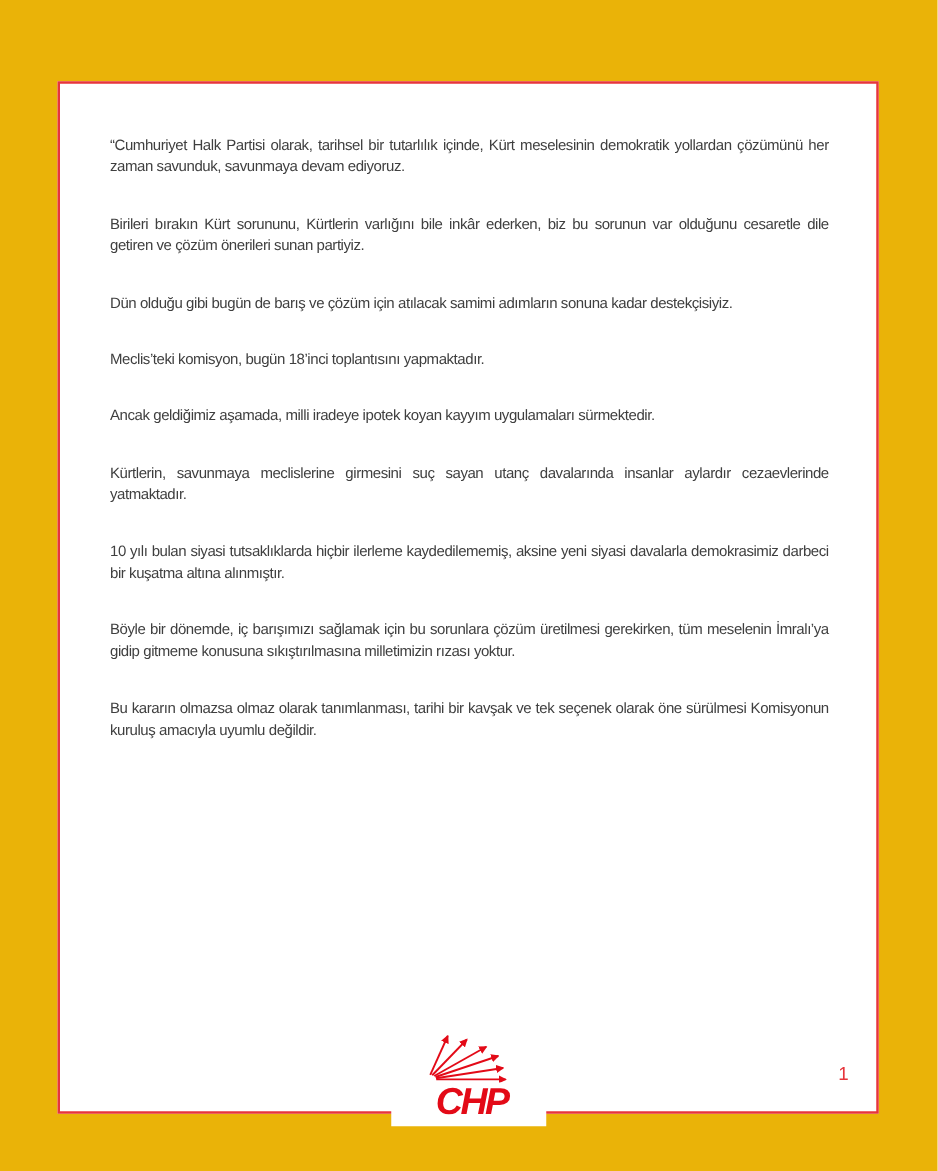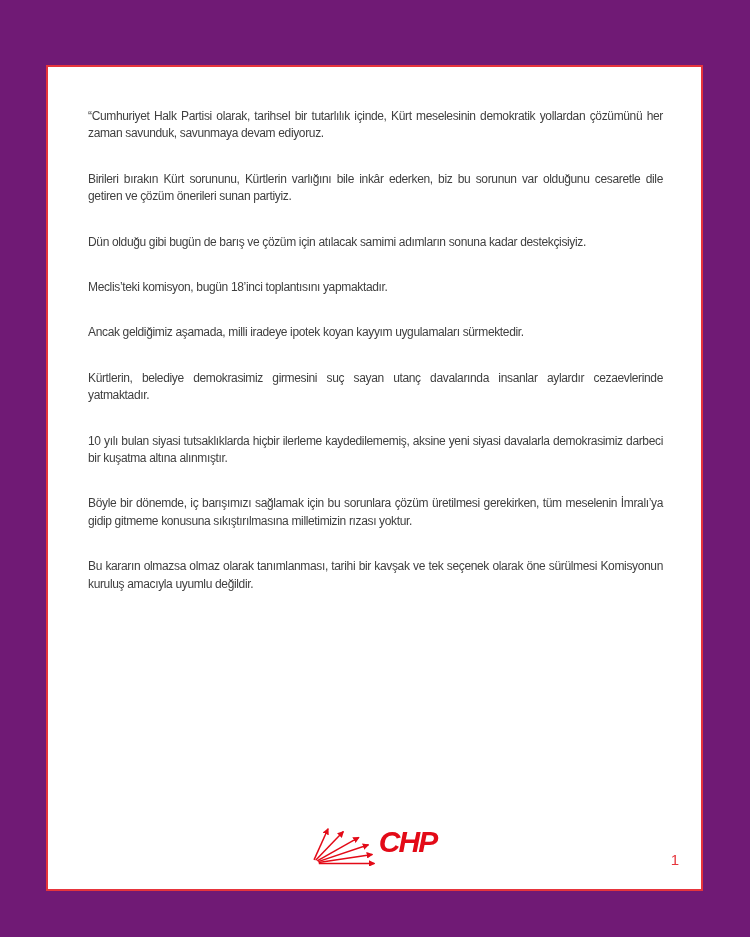--- a/index.html
+++ b/index.html
@@ -5,21 +5,21 @@
   html, body { margin: 0; padding: 0; }
   body {
     width: 750px; height: 937px;
     background: #ffffff;
     font-family: "Liberation Sans", sans-serif;
     overflow: hidden;
   }
   .page {
     position: relative;
     width: 750px; height: 937px;
-    background: #701a75;
+    background: #eab308;
   }
   .frame {
     position: absolute;
     left: 46px; top: 65px;
     width: 657px; height: 826px;
     border: 2px solid var(--frame-red, #e6353c);
     box-sizing: border-box;
     background: #fff;
   }
   .content {
@@ -41,22 +41,22 @@
     line-height: 15px;
     color: var(--frame-red, #e6353c);
   }
   .logo {
     position: absolute;
     left: 50%; top: 824px;
     transform: translateX(-50%);
     background: #fff;
     padding: 2px 28px 4px 28px;
     display: flex;
-    flex-direction: row;
-    align-items: flex-start;
+    flex-direction: column;
+    align-items: flex-end;
     z-index: 2;
   }
   .logo svg { display: block; }
   .logo-text {
     margin-top: 1px;
     font-weight: bold;
     font-style: italic;
     font-size: 30px;
     line-height: 30px;
     letter-spacing: -2px;
@@ -70,21 +70,21 @@
 <div class="page">
 
   <div class="frame">
 
     <div class="content">
       <p>“Cumhuriyet Halk Partisi olarak, tarihsel bir tutarlılık içinde, Kürt meselesinin demokratik yollardan çözümünü her zaman savunduk, savunmaya devam ediyoruz.</p>
       <p>Birileri bırakın Kürt sorununu, Kürtlerin varlığını bile inkâr ederken, biz bu sorunun var olduğunu cesaretle dile getiren ve çözüm önerileri sunan partiyiz.</p>
       <p>Dün olduğu gibi bugün de barış ve çözüm için atılacak samimi adımların sonuna kadar destekçisiyiz.</p>
       <p>Meclis’teki komisyon, bugün 18’inci toplantısını yapmaktadır.</p>
       <p>Ancak geldiğimiz aşamada, milli iradeye ipotek koyan kayyım uygulamaları sürmektedir.</p>
-      <p>Kürtlerin, belediye demokrasimiz girmesini suç sayan utanç davalarında insanlar aylardır cezaevlerinde yatmaktadır.</p>
+      <p>Kürtlerin, savunmaya meclislerine girmesini suç sayan utanç davalarında insanlar aylardır cezaevlerinde yatmaktadır.</p>
       <p>10 yılı bulan siyasi tutsaklıklarda hiçbir ilerleme kaydedilememiş, aksine yeni siyasi davalarla demokrasimiz darbeci bir kuşatma altına alınmıştır.</p>
       <p>Böyle bir dönemde, iç barışımızı sağlamak için bu sorunlara çözüm üretilmesi gerekirken, tüm meselenin İmralı’ya gidip gitmeme konusuna sıkıştırılmasına milletimizin rızası yoktur.</p>
       <p>Bu kararın olmazsa olmaz olarak tanımlanması, tarihi bir kavşak ve tek seçenek olarak öne sürülmesi Komisyonun kuruluş amacıyla uyumlu değildir.</p>
     </div>
 
     <div class="page-number">1</div>
 
   </div>
 
   <div class="logo">

